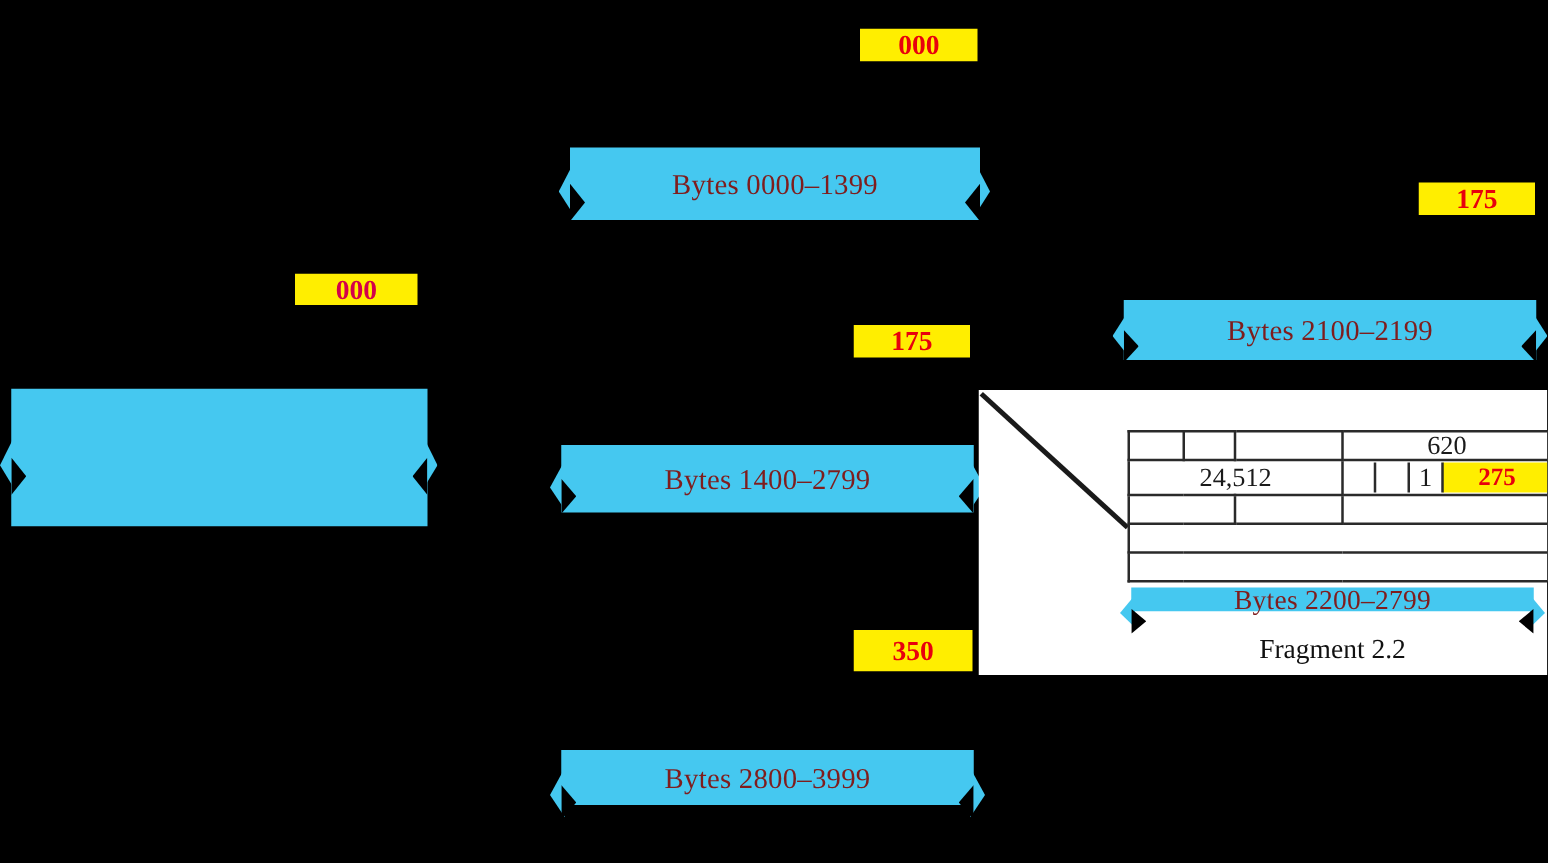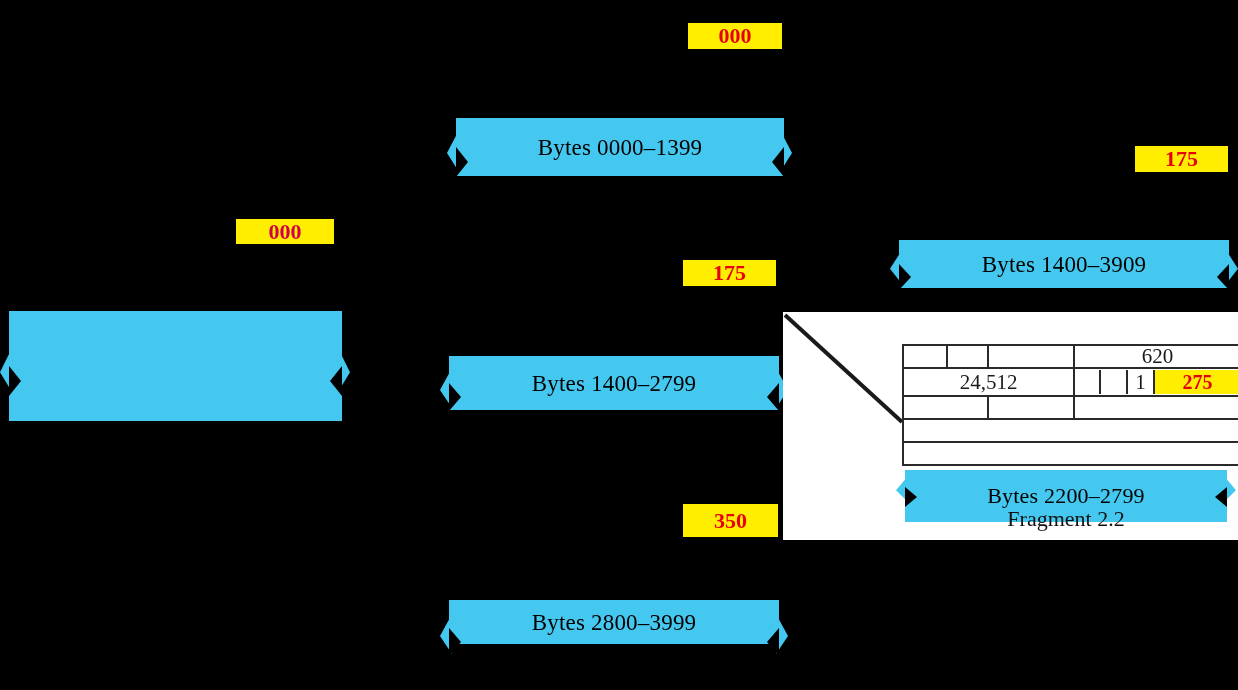--- a/index.html
+++ b/index.html
@@ -16,21 +16,21 @@
     font-family: "Liberation Serif", "DejaVu Serif", serif;
   }
 
   
   .ribbon {
     position: absolute;
     background: #45c8f0;
     display: flex;
     align-items: center;
     justify-content: center;
-    color: #000000;
+    color: #7f1d1d;
     box-sizing: border-box;
   }
   .ribbon .rlabel {
     font-size: 23px;
     line-height: 1;
     letter-spacing: 0.2px;
     white-space: nowrap;
   }
   
   .notch {
@@ -156,21 +156,21 @@
   <div class="hl" style="left:683px; top:260px; width:93px; height:26px;">
     <span>175</span>
   </div>
 
   <div>
     <div class="tail left" style="left:890px; top:250px; width:12px; height:34px;"></div>
     <div class="tail right" style="left:1226px; top:250px; width:12px; height:34px;"></div>
     <div class="ribbon" style="left:899px; top:240px; width:330px; height:48px;">
       <div class="notch left" style="top:24px; height:26px;"></div>
       <div class="notch right" style="top:24px; height:26px;"></div>
-      <span class="rlabel">Bytes 1400–3909</span>
+      <span class="rlabel">Bytes 2100–2199</span>
     </div>
   </div>
 
   <div>
     <div class="tail left" style="left:0px; top:348px; width:12px; height:44px;"></div>
     <div class="tail right" style="left:338px; top:348px; width:12px; height:44px;"></div>
     <div class="ribbon" style="left:9px; top:311px; width:333px; height:110px;">
       <div class="notch left" style="top:55px; height:30px;"></div>
       <div class="notch right" style="top:55px; height:30px;"></div>
     </div>
@@ -225,21 +225,21 @@
       </tr>
       <tr>
         <td colspan="4"></td>
       </tr>
     </tbody>
       </table>
 
     <div id="inset-ribbon">
       <div class="tail left" style="left:0px; top:6px; width:12px; height:26px;"></div>
       <div class="tail right" style="left:328px; top:6px; width:12px; height:26px;"></div>
-      <div class="ribbon" style="left:9px; top:0px; width:322px; height:52px; background:#45c8f0;">
+      <div class="ribbon" style="left:9px; top:0px; width:322px; height:19px; background:#45c8f0;">
         <div class="notch left" style="top:17px; height:20px;"></div>
         <div class="notch right" style="top:17px; height:20px;"></div>
         <span class="rlabel">Bytes 2200–2799</span>
       </div>
     </div>
 
     <div id="fragment-caption">Fragment 2.2</div>
   </div>
 
   <div class="hl" style="left:683px; top:504px; width:95px; height:33px;">

